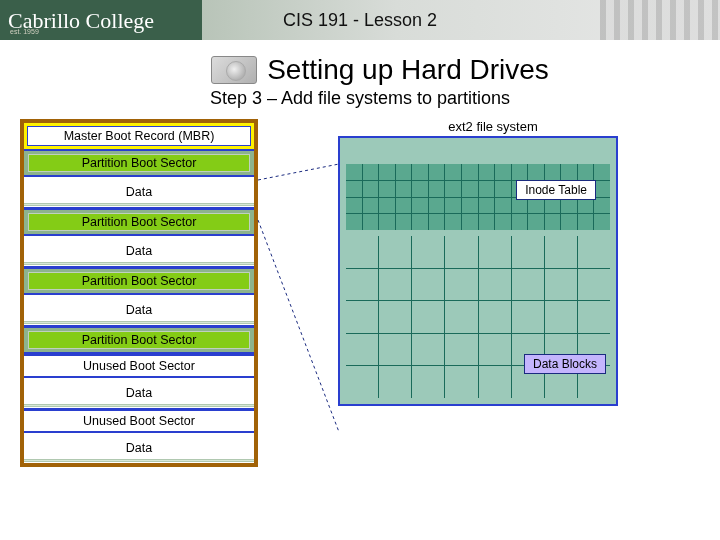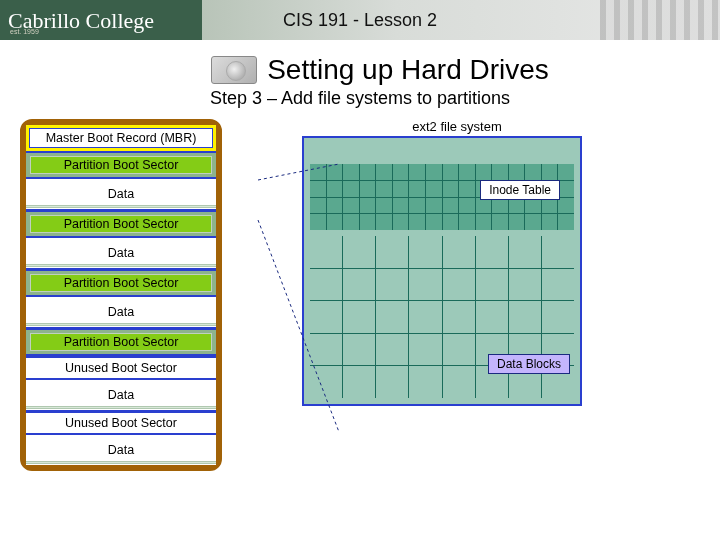--- a/index.html
+++ b/index.html
@@ -86,23 +86,23 @@
     margin-top: 2px;
     margin-bottom: 10px;
   }
   .content {
     display: flex;
     padding: 0 20px;
     gap: 80px;
     position: relative;
   }
   .left-col {
-    width: 202px;
-    border: 6px solid #a16207;
-    border-radius: 12px;
+    width: 238px;
+    border: 4px solid #a16207;
+    border-radius: 0;
     background: #f8f8f0;
   }
   .row {
     border-bottom: 1px solid #2a3fcf;
     font-size: 12.5px;
     text-align: center;
     padding: 3px 4px;
     position: relative;
   }
   .row:last-child { border-bottom: none; }

